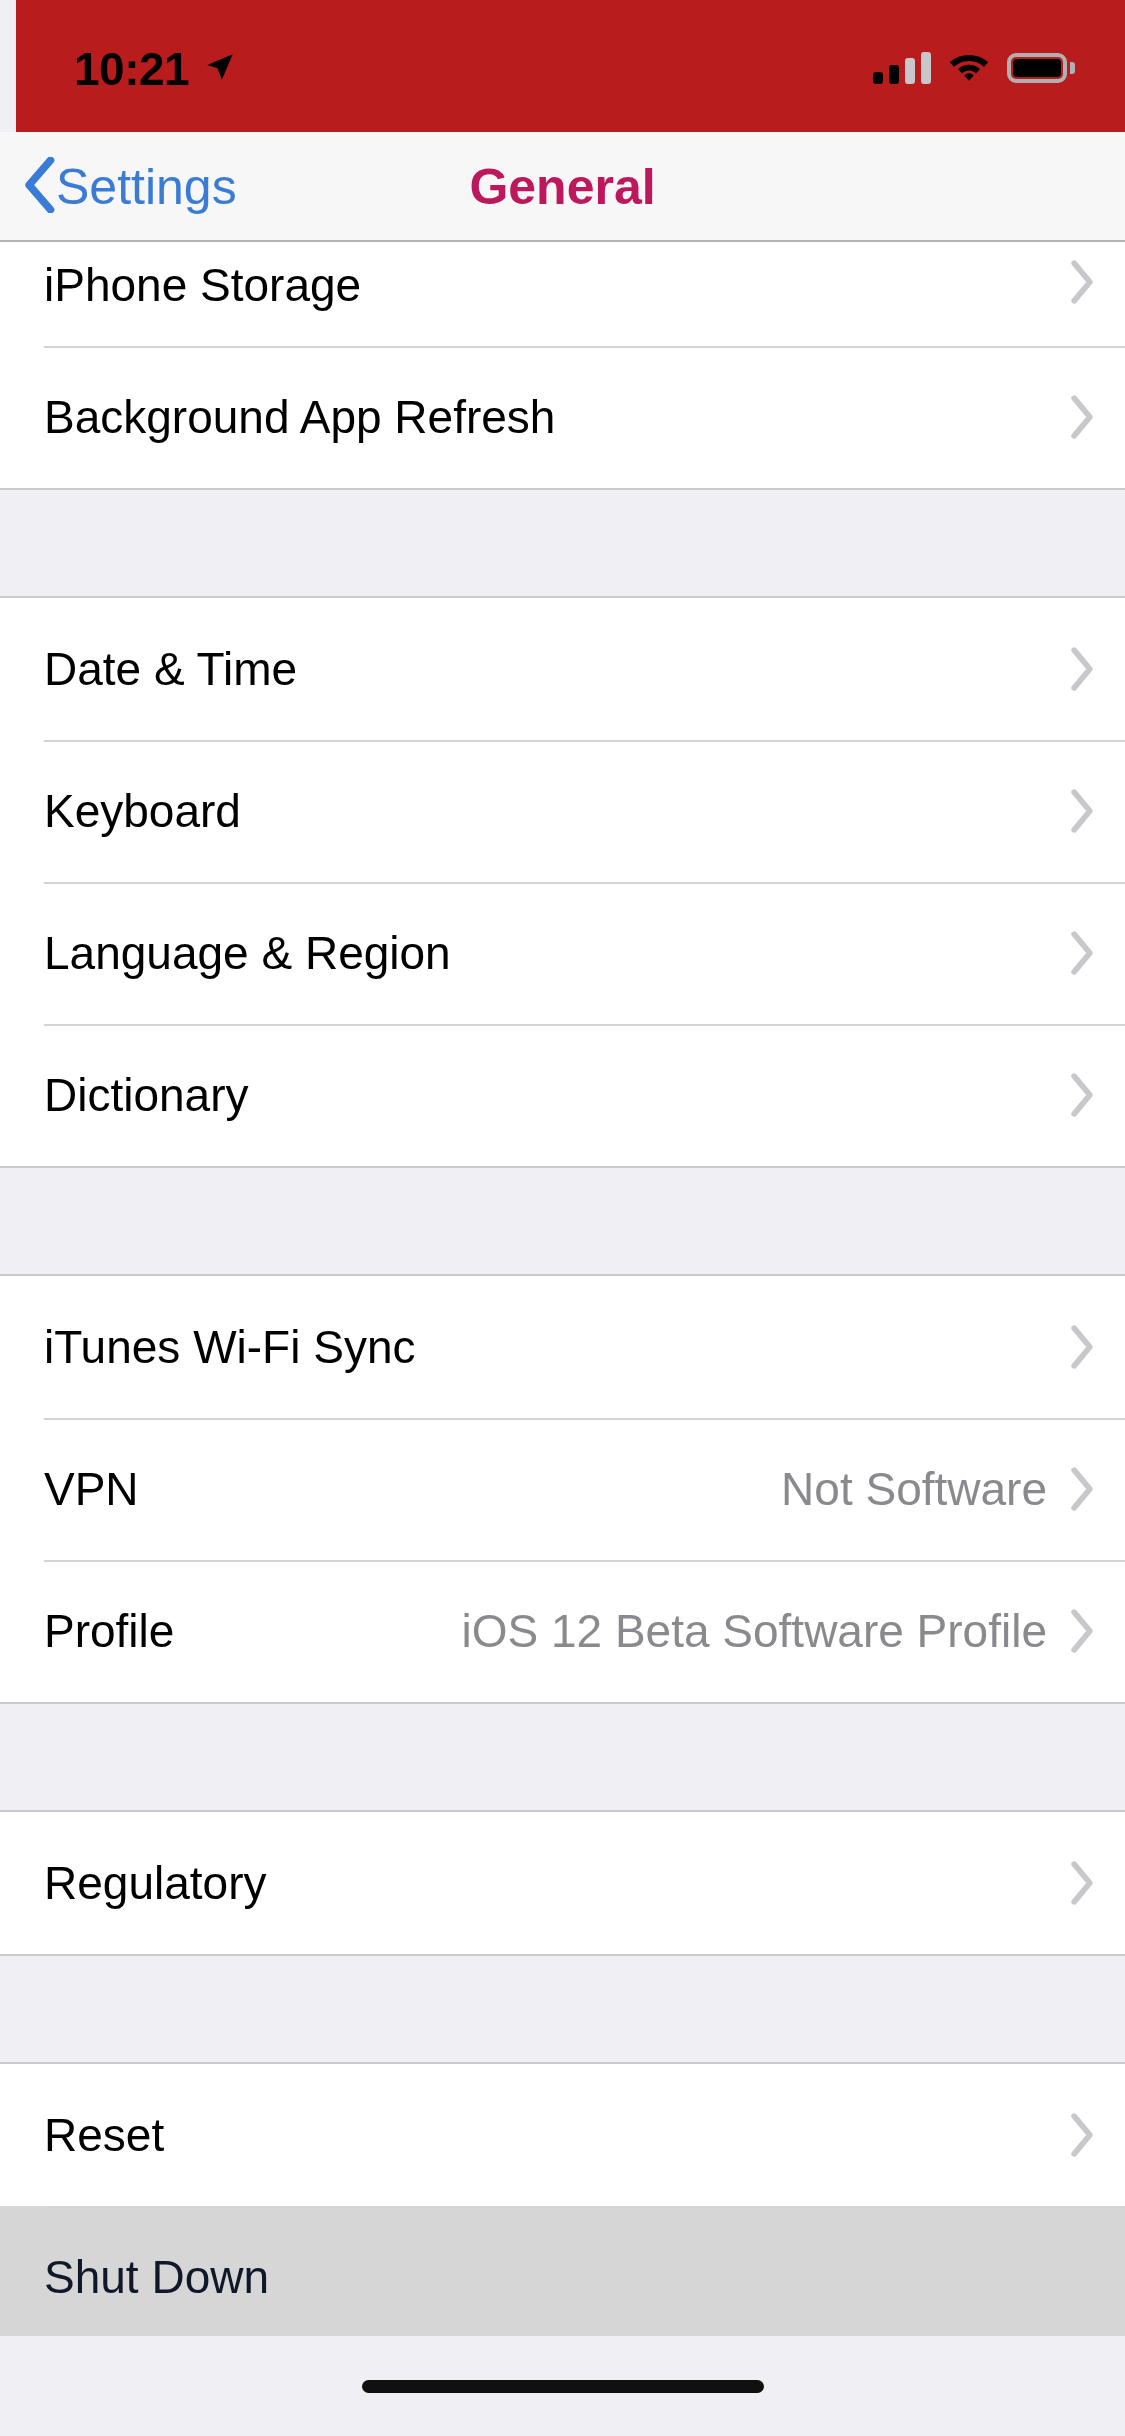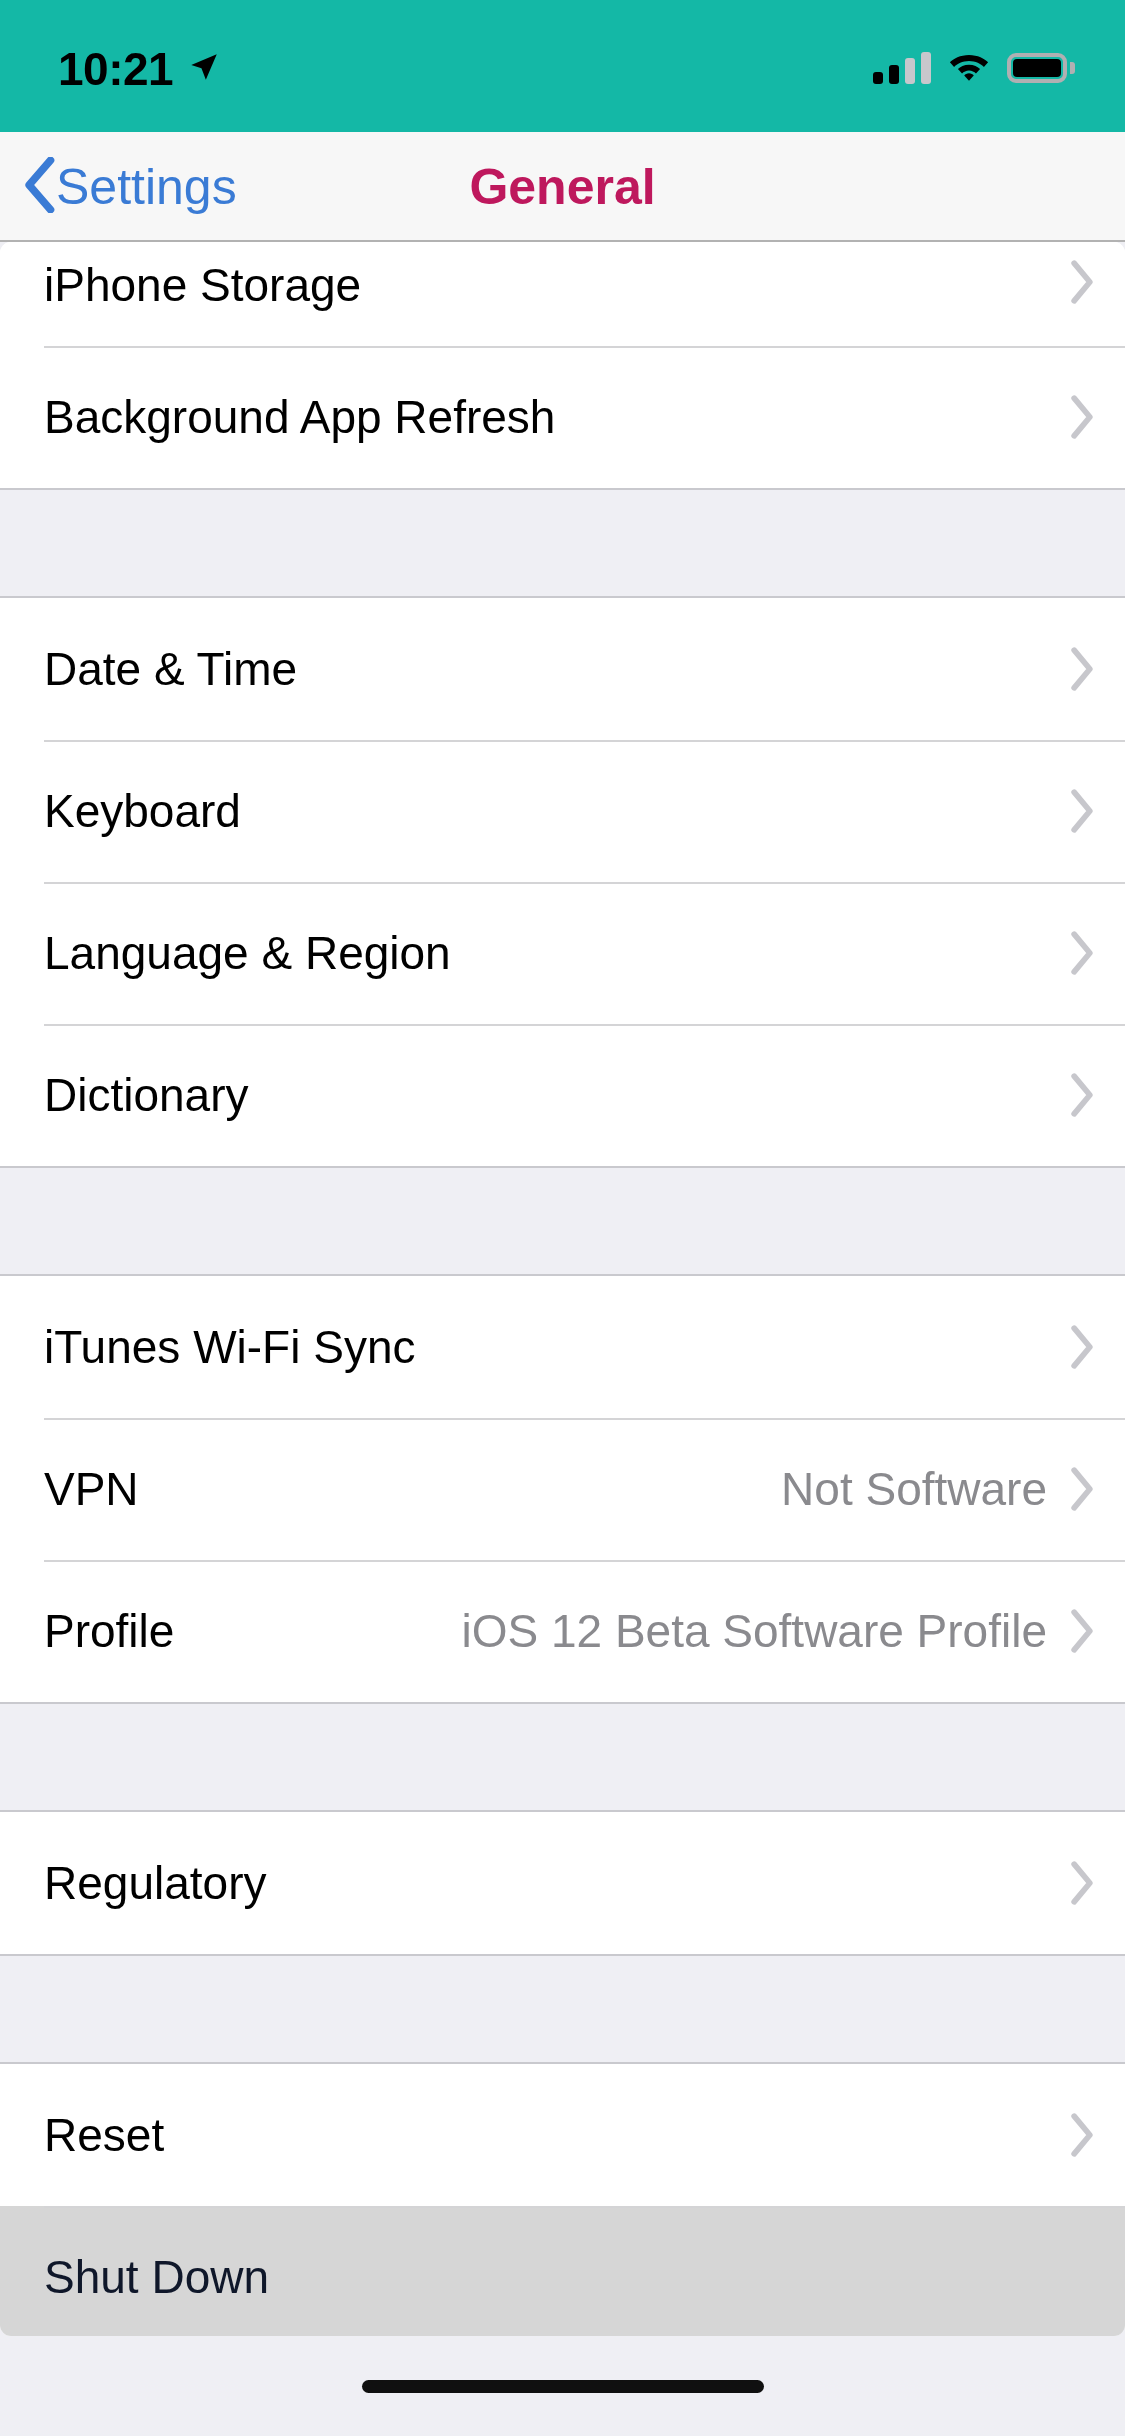--- a/index.html
+++ b/index.html
@@ -7,23 +7,24 @@
     width:1125px; height:2436px;
     font-family:"Liberation Sans", sans-serif;
     background:#EFEFF4;
     overflow:hidden;
   }
   .screen { position:relative; width:1125px; height:2436px; display:flex; flex-direction:column; }
 
   
   .statusbar {
     height:132px; flex:0 0 132px;
-    background:#14b8a6;
+    background:#b91c1c;
     display:flex; align-items:flex-start; justify-content:space-between;
     padding:46px 58px 0 58px;
+    margin-left:16px;
   }
   .sb-left { display:flex; align-items:center; gap:14px; }
   .sb-time { font-size:46px; font-weight:bold; color:#000; letter-spacing:-0.5px; line-height:1; }
   .loc-arrow { display:block; }
   .sb-right { display:flex; align-items:center; gap:17px; padding-top:4px; }
   .signal { display:flex; align-items:flex-end; gap:6px; height:32px; }
   .signal i { width:10px; border-radius:3px; display:block; background:#000; }
   .signal i.b1 { height:12px; }
   .signal i.b2 { height:19px; }
   .signal i.b3 { height:26px; background:#C8C7CC; }
@@ -45,21 +46,21 @@
     display:flex; align-items:center; gap:0; cursor:pointer;
   }
   .back-label { font-size:50px; color:#3A7BD5; line-height:1; }
   .nav-title {
     position:absolute; left:0; right:0; top:0; height:110px;
     display:flex; align-items:center; justify-content:center;
     font-size:50px; font-weight:bold; color:#be185d;
   }
 
   
-  .list { flex:1 1 auto; overflow:hidden; background:#EFEFF4;border-radius:11px; }
+  .list { flex:1 1 auto; overflow:hidden; background:#EFEFF4; }
   .group { background:#FFFFFF; }
   .row {
     position:relative;
     min-height:142px;
     display:flex; align-items:center;
     padding:0 30px 0 44px;
     background:#FFFFFF;
     cursor:pointer;
   }
   .row.clipped { min-height:104px; align-items:flex-start; padding-top:18px; }

